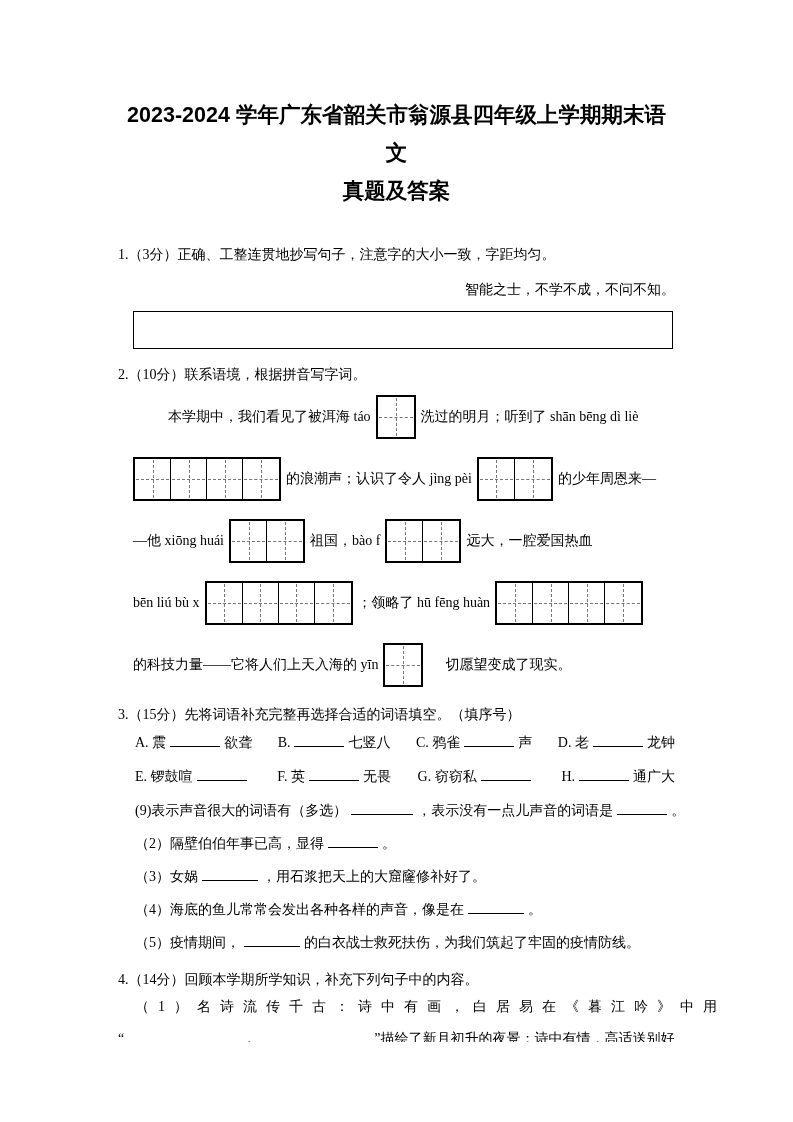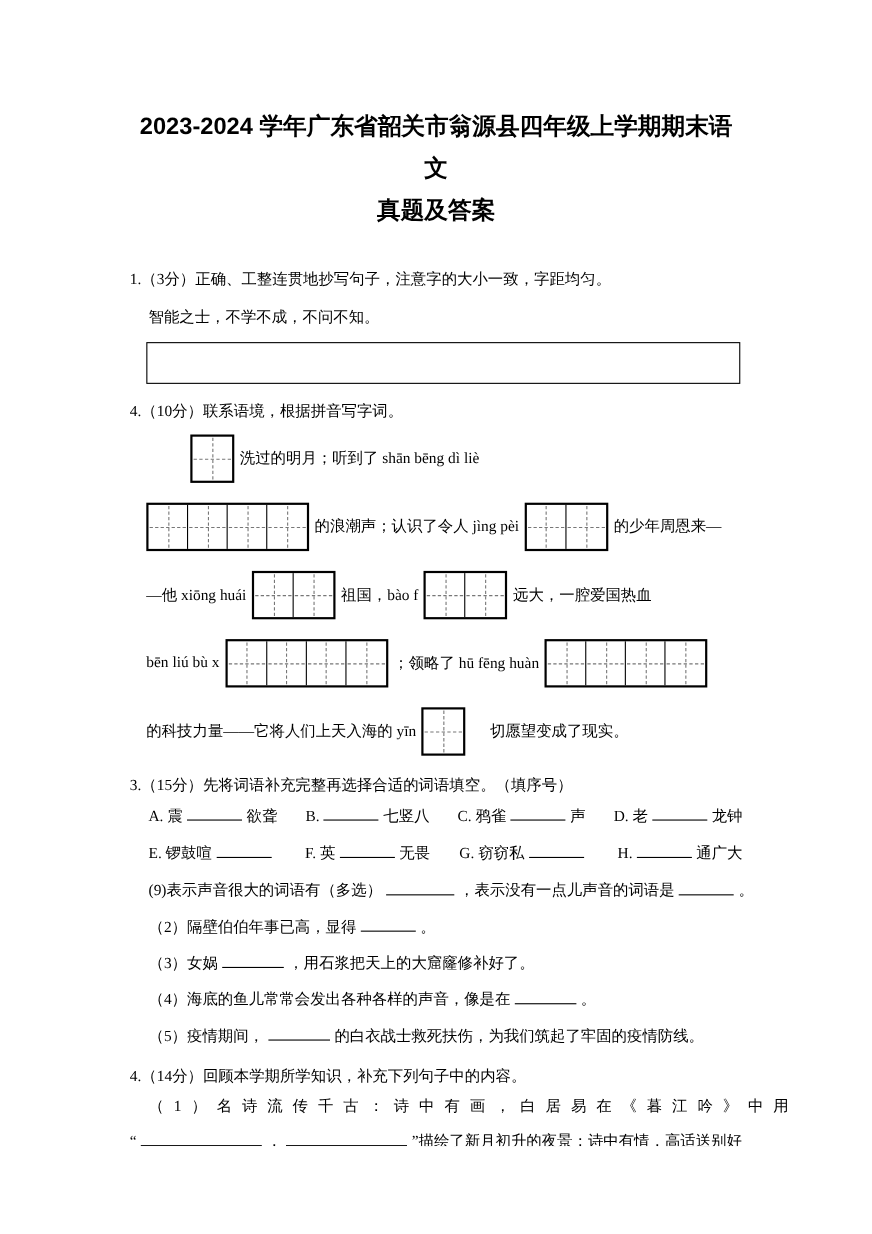--- a/index.html
+++ b/index.html
@@ -10,21 +10,21 @@
     font-size: 14px; position: relative; overflow: hidden;
     padding: 96px 118px 0 118px;
   }
   .title {
     text-align: center; font-weight: bold; font-size: 21.5px;
     font-family: "Liberation Sans", "DejaVu Sans", sans-serif;
     line-height: 38px; margin: 0 0 34px 0;
   }
   .stem { margin: 0; line-height: 22px; white-space: nowrap; }
   
-  .q1-sentence { margin: 13px 0 10px 17px; line-height: 22px; }
+  .q1-sentence { margin: 13px 0 10px 17px; line-height: 22px; text-align: right; }
   .answer-box { margin-left: 15px; width: 540px; height: 38px; border: 1.5px solid #000; background: #fff; }
   .q1 { margin-bottom: 15px; }
   
   .q2-line { display: flex; align-items: center; height: 62px; margin-left: 15px; white-space: nowrap; }
   .q2-line.indent { margin-left: 50px; }
   .tian { display: inline-flex; border: 2px solid #000; margin: 0 5px; flex: none; background: #fff; }
   .tian .cell { width: 36px; height: 40px; position: relative; border-right: 1.5px solid #000; }
   .tian .cell:last-child { border-right: none; }
   .tian .cell::before { content: ""; position: absolute; left: 50%; top: 1px; bottom: 1px; border-left: 1px dashed #777; }
   .tian .cell::after  { content: ""; position: absolute; top: 50%; left: 1px; right: 1px; border-top: 1px dashed #777; }
@@ -51,22 +51,23 @@
     <div>真题及答案</div>
   </div>
 
   <div class="q1">
     <p class="stem">1.（3分）正确、工整连贯地抄写句子，注意字的大小一致，字距均匀。</p>
     <p class="q1-sentence">智能之士，不学不成，不问不知。</p>
     <div class="answer-box"></div>
   </div>
 
   <div class="q2">
-    <p class="stem">4.（10分）联系语境，根据拼音写字词。</p>
+    <p class="stem">2.（10分）联系语境，根据拼音写字词。</p>
     <div class="q2-line indent">
+      <span>本学期中，我们看见了被洱海 táo</span>
       <span class="tian">
           <div class="cell"></div>
         </span>
       <span>洗过的明月；听到了 shān bēng dì liè</span>
     </div>
     <div class="q2-line">
       <span class="tian" style="margin-left:0;">
           <div class="cell"></div>
           <div class="cell"></div>
           <div class="cell"></div>

